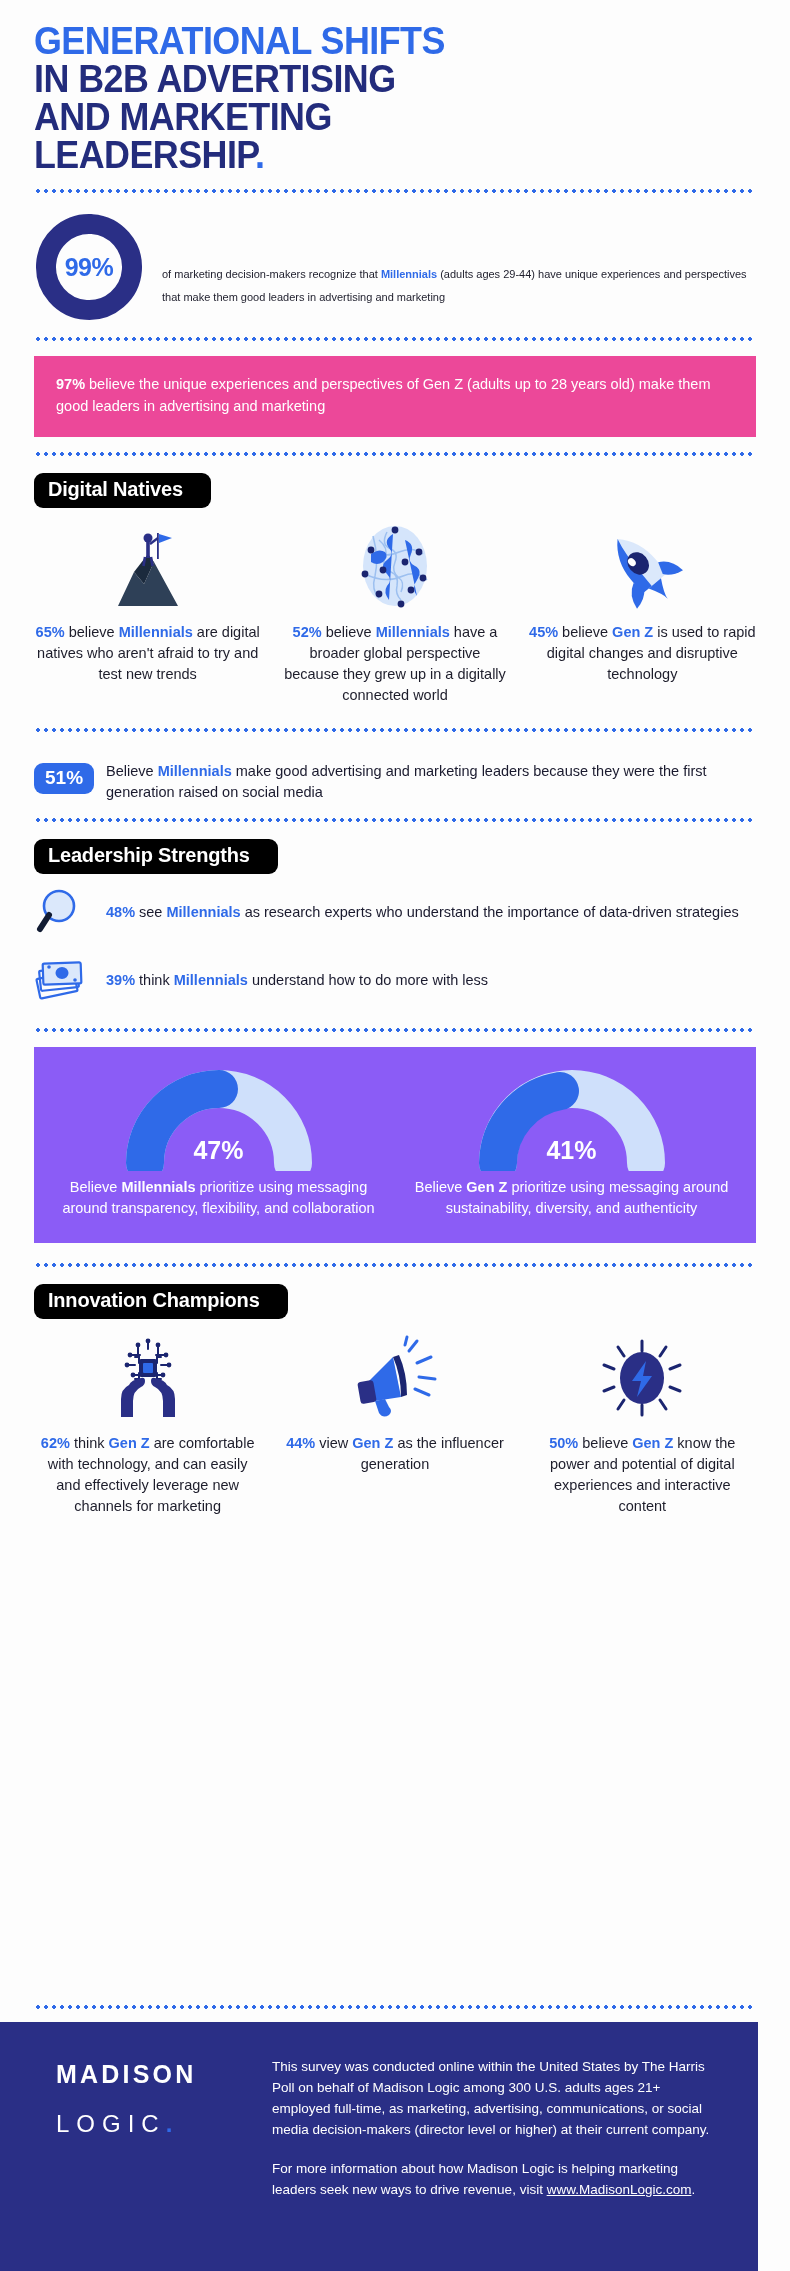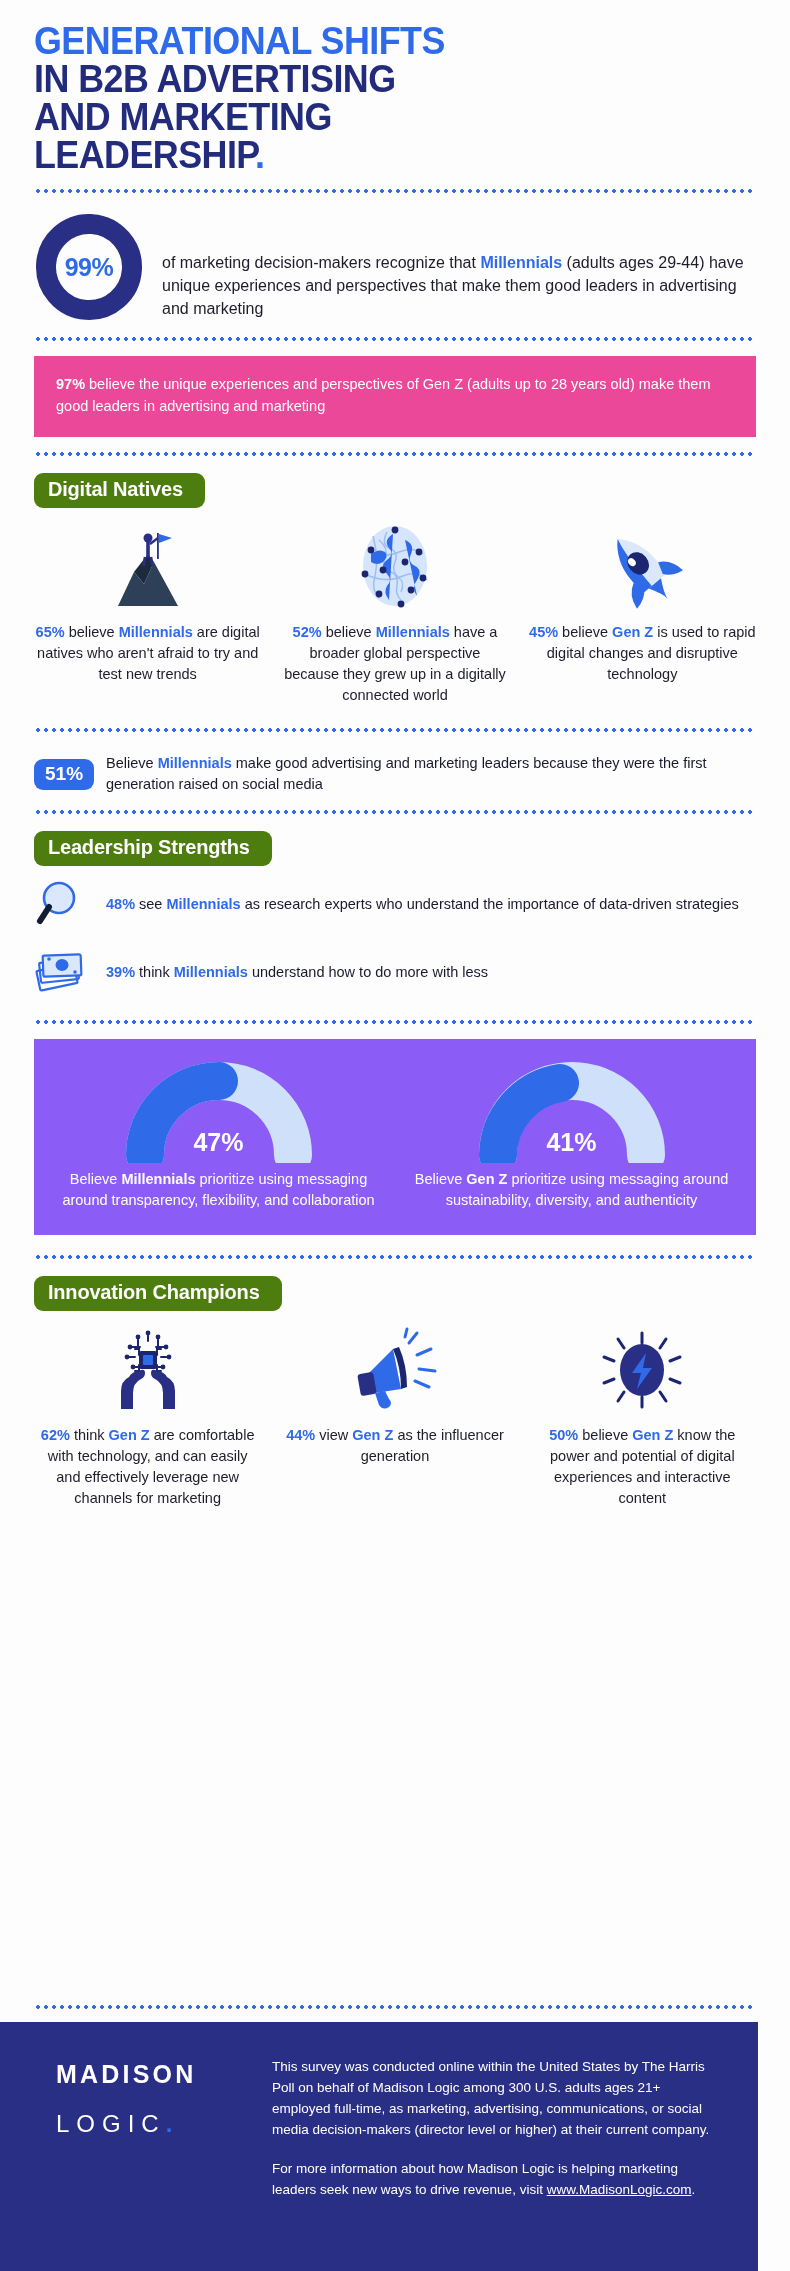--- a/index.html
+++ b/index.html
@@ -40,64 +40,64 @@
   
   .row99 { display:flex; align-items:center; padding:4px 34px 0 34px; gap:18px; }
   .donut {
     position:relative; width:110px; height:110px; flex:0 0 110px;
   }
   .donut svg { display:block; }
   .donut .val {
     position:absolute; inset:0; display:flex; align-items:center; justify-content:center;
     font-size:25px; font-weight:700; color:#2f6ae8; letter-spacing:-0.5px;
   }
-  .body-text { font-size:16px; line-height:23px; color:#1d1d2b;margin-top:37px; }
+  .body-text { font-size:11px; line-height:23px; color:#1d1d2b;margin-top:37px; }
   .b-blue { color:#2f6ae8; font-weight:700; }
 
   
   .navybox {
     margin:6px 34px 0 34px;
     background:#ec4899;
     color:#ffffff;
     padding:17px 20px 20px 22px;
     font-size:14.5px;
     line-height:22px;
   }
   .navybox b { font-weight:700; }
 
   
   .pill {
     display:inline-block;
-    background:#4d7c0f;
+    background:#000000;
     color:#fff;
     font-weight:700;
     font-size:20px;
     letter-spacing:-0.2px;
-    padding:5px 22px 7px 14px;
+    padding:5px 28px 7px 14px;
     border-radius:9px;
     margin:2px 0 0 34px;
   }
 
   
   .cols { display:flex; padding:14px 26px 0 26px; gap:4px; }
   .col { flex:1 1 0; text-align:center; padding:0 8px; }
   .col .icon { height:88px; display:flex; align-items:flex-end; justify-content:center; margin-bottom:12px; }
   .col .txt { font-size:14.5px; line-height:21px; color:#1d1d2b; }
 
   
   .statrow { display:flex; align-items:center; gap:12px; padding:6px 34px 0 34px; }
   .badge {
     flex:0 0 auto;
     background:#2f6ae8; color:#fff;
     font-weight:700; font-size:19px;
     border-radius:9px;
     padding:5px 11px 7px 11px;
     line-height:1;
   }
-  .statrow .txt { font-size:14.5px; line-height:21px; }
+  .statrow .txt { font-size:14.5px; line-height:21px;margin-top:8px; }
 
   
   .list { padding:14px 34px 0 34px; display:flex; flex-direction:column; gap:20px; }
   .litem { display:flex; align-items:center; gap:16px; }
   .litem .ico { flex:0 0 56px; height:48px; display:flex; align-items:center; justify-content:center; }
   .litem .txt { font-size:14.5px; line-height:21px; }
 
   
   .gpanel {
     margin:8px 34px 0 34px;

